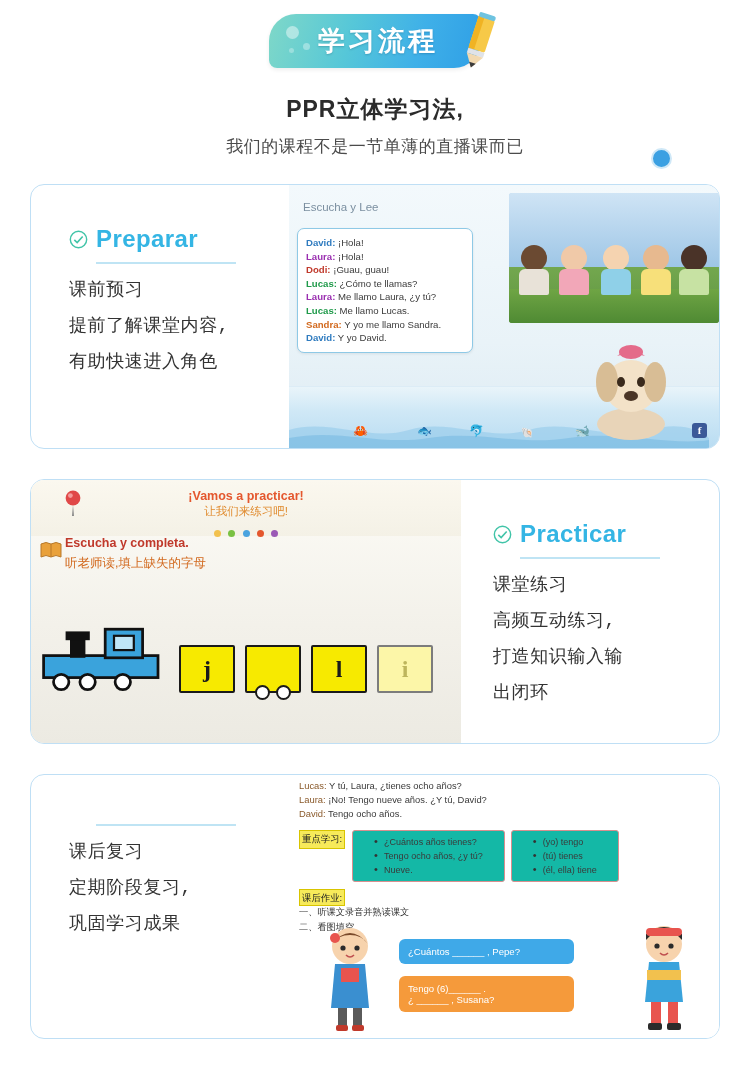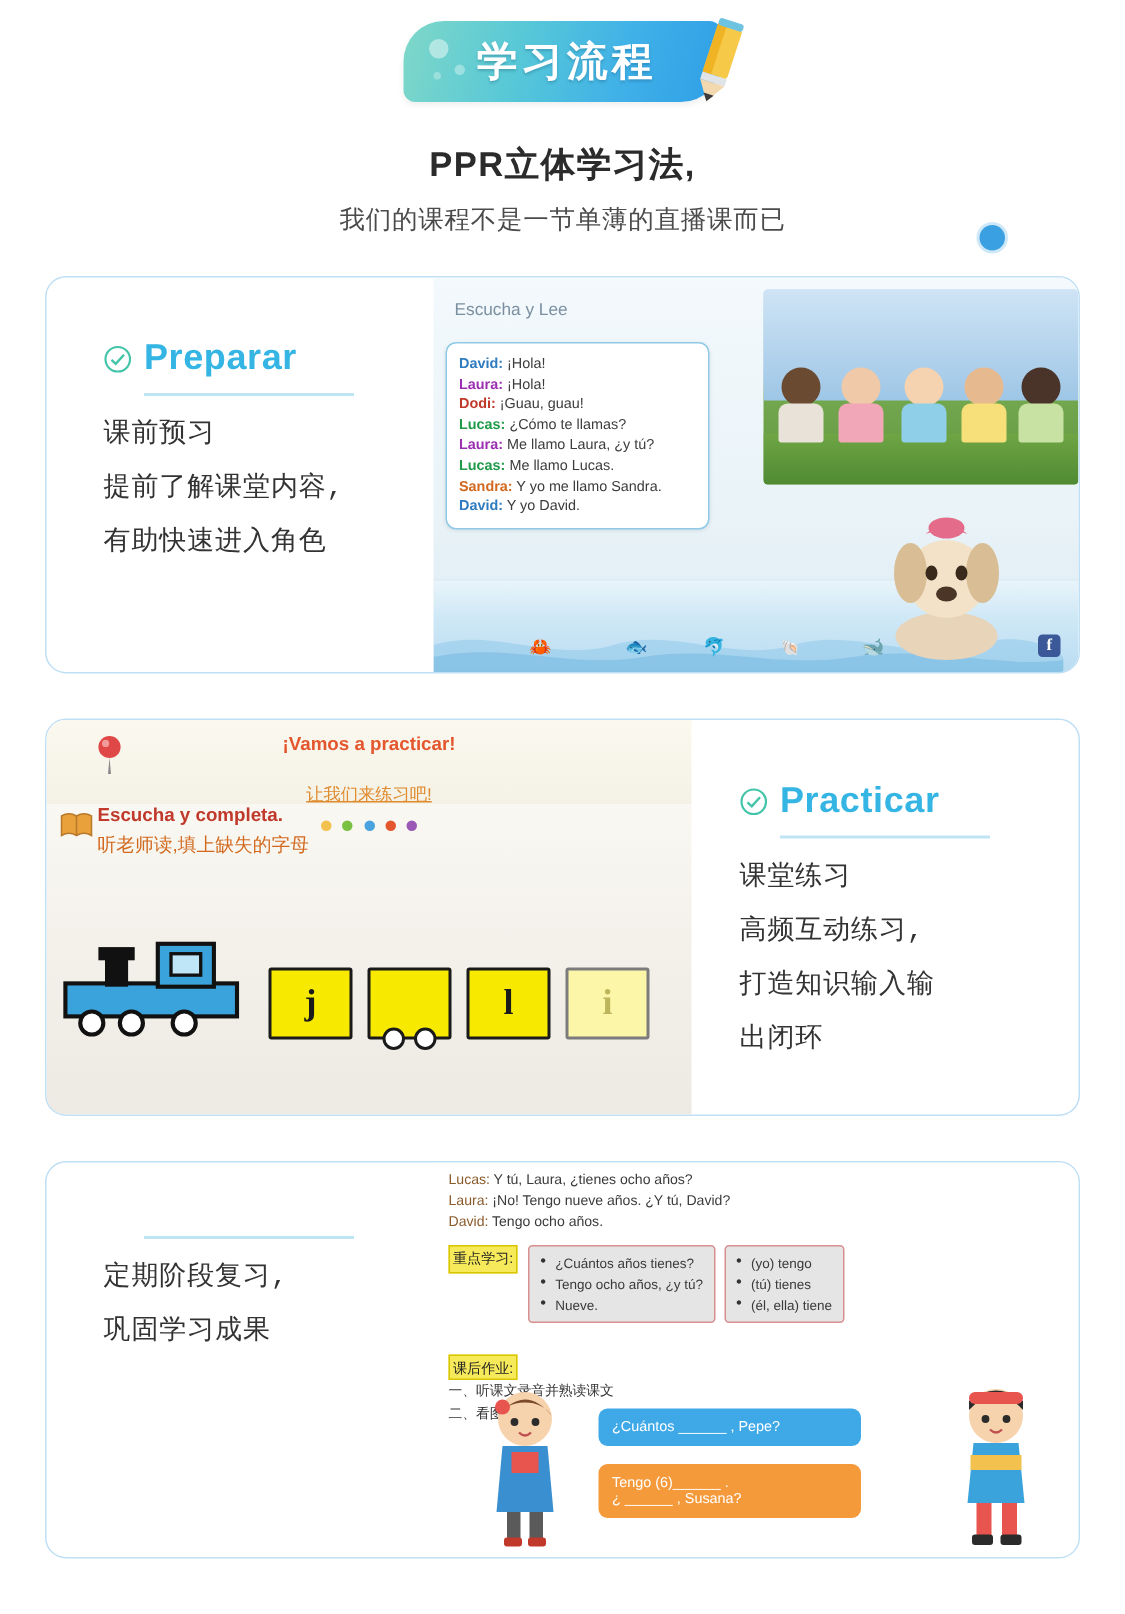--- a/index.html
+++ b/index.html
@@ -236,21 +236,21 @@
     position: relative;
   }
   .m2-head {
     position: absolute;
     left: 0; right: 0; top: 0; height: 56px;
     background: linear-gradient(180deg,#fbf8ef 0%, #f4f1e6 100%);
     text-align: center;
     padding-top: 9px;
   }
   .m2-t1 { font-size: 12.5px; color: #e4572e; font-weight: bold; }
-  .m2-t2 { font-size: 11.5px; color: #e08b2e; margin-top: 19px; text-decoration: underline; }
+  .m2-t2 { font-size: 11.5px; color: #e08b2e; margin-top: 1px; }
   .m2-dots { margin-top: 4px; }
   .m2-dots span {
     display: inline-block; width: 7px; height: 7px; border-radius: 50%;
     margin: 0 1.5px;
   }
   .pin {
     position: absolute;
     left: 32px; top: 10px;
     width: 20px; height: 26px;
   }
@@ -298,33 +298,33 @@
     border: 1px solid #d8c400;
     font-size: 9.4px;
     padding: 2px 2px;
     color: #222;
     white-space: nowrap;
     flex: none;
   }
   .boxrow { display: flex; gap: 6px; margin-left: 7px; }
   .pinkbox {
     border: 1.4px solid #d98f8f;
-    background: #e5e5e5;
+    background: #14b8a6;
     border-radius: 3px;
-    padding: 4px 7px;
+    padding: 4px 21px;
   }
   .pinkbox ul { list-style: none; }
   .pinkbox li {
     font-size: 9px; color: #3a3a3a; line-height: 14px; white-space: nowrap;
     position: relative; padding-left: 10px;
   }
   .pinkbox li:before {
     content: "•"; position: absolute; left: 0; top: -1px; font-size: 11px; color: #333;
   }
-  .hw { margin-top: 20px; }
+  .hw { margin-top: 5px; }
   .hw .hl { font-size: 9.2px; color: #333; line-height: 15px; }
   .m3-chat { position: absolute; left: 110px; bottom: 14px; width: 175px; }
   .chat-b {
     position: relative;
     border-radius: 6px;
     padding: 7px 9px;
     font-size: 9.6px;
     color: #2b2b2b;
     margin-bottom: 12px;
   }
@@ -511,20 +511,21 @@
       </div>
       <div class="wagon" style="left:280px;">l</div>
       <div class="wagon faded" style="left:346px;">i</div>
     </div>
   </div>
 
   <div class="card">
     <div class="card-text">
       <div class="title-underline"></div>
       <div class="card-lines">
+        <div>课后复习</div>
         <div>定期阶段复习,</div>
         <div>巩固学习成果</div>
       </div>
     </div>
 
     <div class="card-media m3">
       <div class="m3-lines">
         <div class="l">
           <span class="sp-name">Lucas:</span>
           <span>Y tú, Laura, ¿tienes ocho años?</span>

